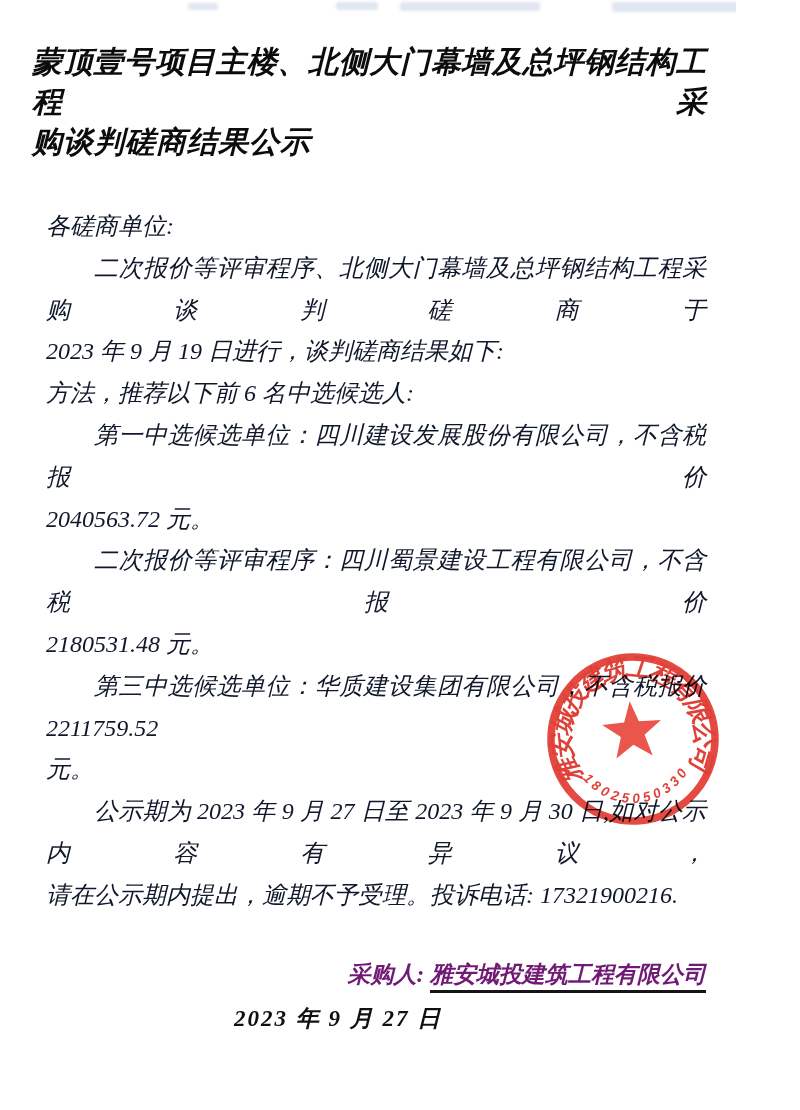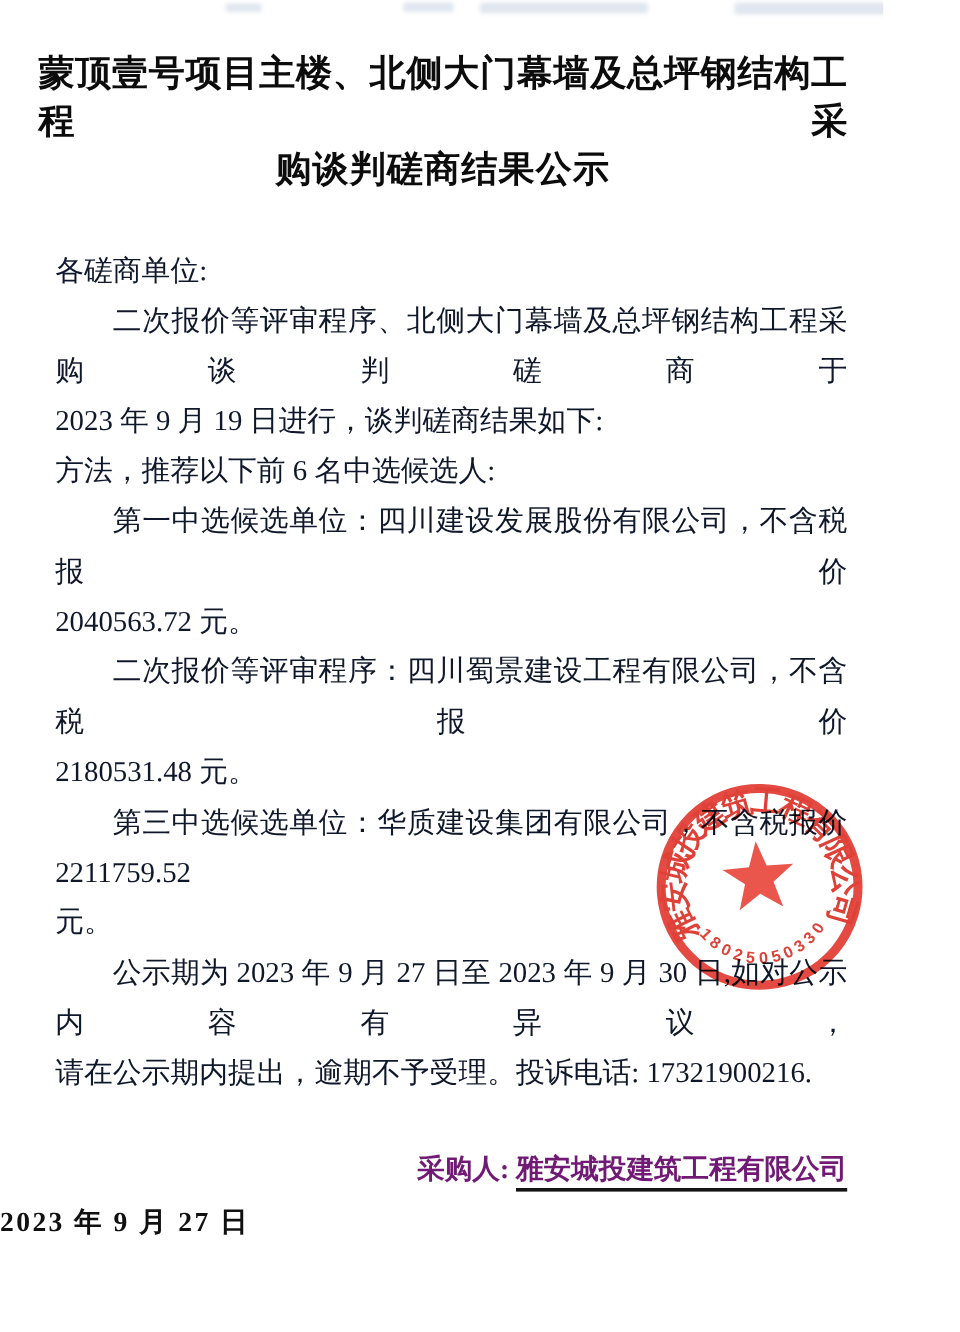--- a/index.html
+++ b/index.html
@@ -3,38 +3,39 @@
 <meta charset="utf-8">
 <style>
   html,body { margin:0; padding:0; background:#ffffff; }
   .page {
     position:relative;
     width:736px; height:1110px;
     background:#ffffff;
     color:#161616;
     font-family:"Liberation Serif","DejaVu Serif",serif;
     overflow:hidden;
+    font-style:italic;
   }
   
   .artifact {
     position:absolute;
     background:rgba(160,178,204,0.32);
     filter:blur(1.6px);
     border-radius:2px;
   }
   .title {
     padding:42px 30px 0 32px;
     font-family:"Liberation Sans","DejaVu Sans",sans-serif;
     font-weight:bold;
     font-size:30px;
     line-height:40px;
     color:#0c0c0c;
   }
   .title-l1 { text-align:justify; text-align-last:justify; text-justify:inter-character; }
-  .title-l2 { text-align:center; letter-spacing:1px; }
+  .title-l2 { letter-spacing:1px; }
   .doc-body {
     margin-top:44px;
     padding:0 30px 0 46px;
     font-size:24px;
     line-height:41.8px;
     color:#0f172a;
   }
   .bl { margin:0; white-space:nowrap; }
   .ind { text-indent:2em; }
   .jf {
@@ -51,21 +52,21 @@
     font-weight:bold;
     line-height:42px;
     color:#701a75;
   }
   .buyer-name {
     border-bottom:3px solid #151515;
     padding-bottom:3px;
   }
   .date-line {
     padding-right:60px;
-    text-align:left;
+    text-align:center;
     font-size:23px;
     font-weight:bold;
     line-height:46px;
     color:#101010;
     letter-spacing:2px;
   }
   .stamp {
     position:absolute;
     left:516px; top:622px;
     width:234px; height:234px;

